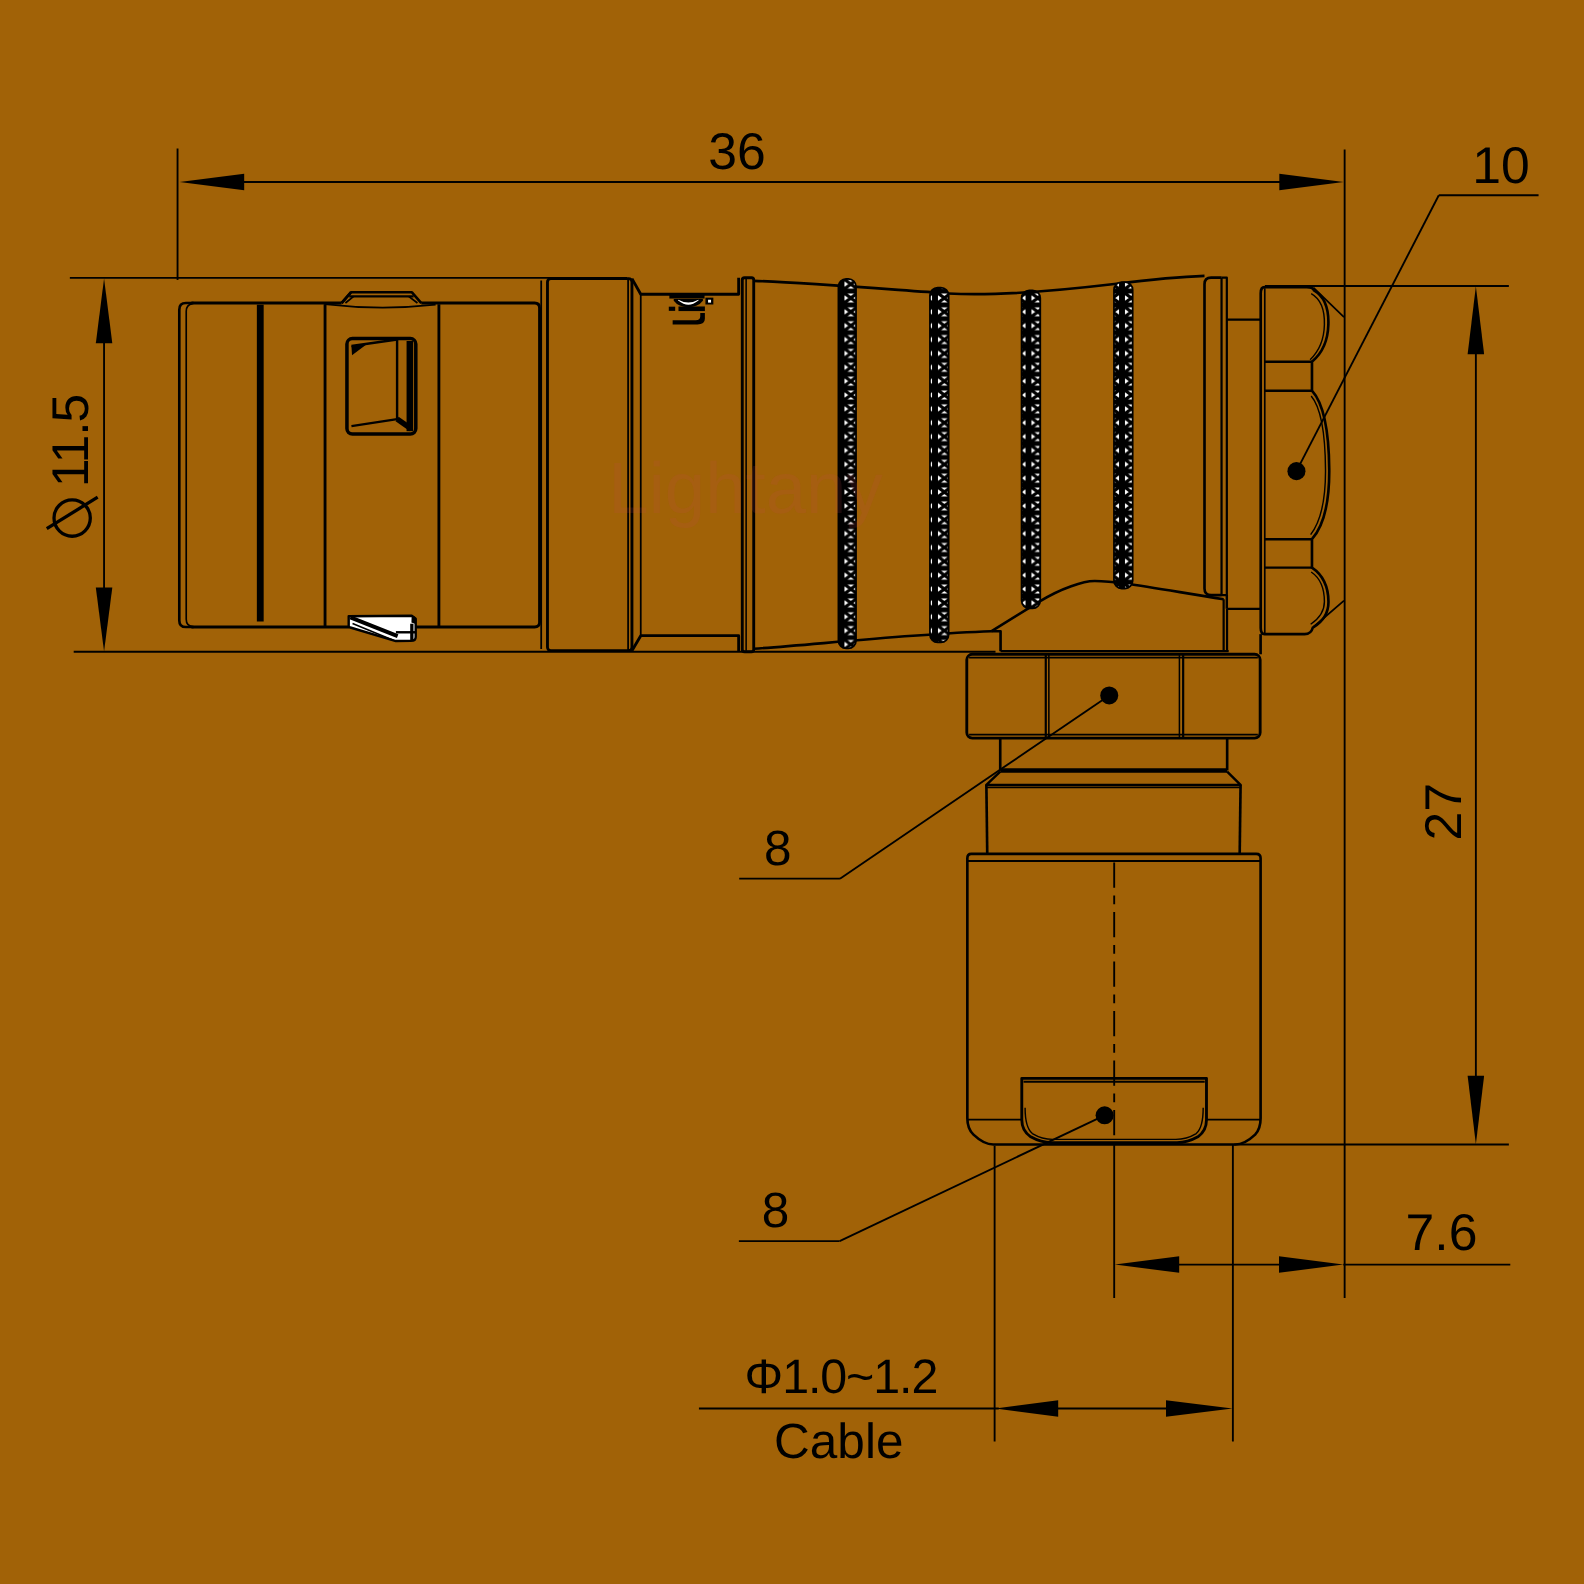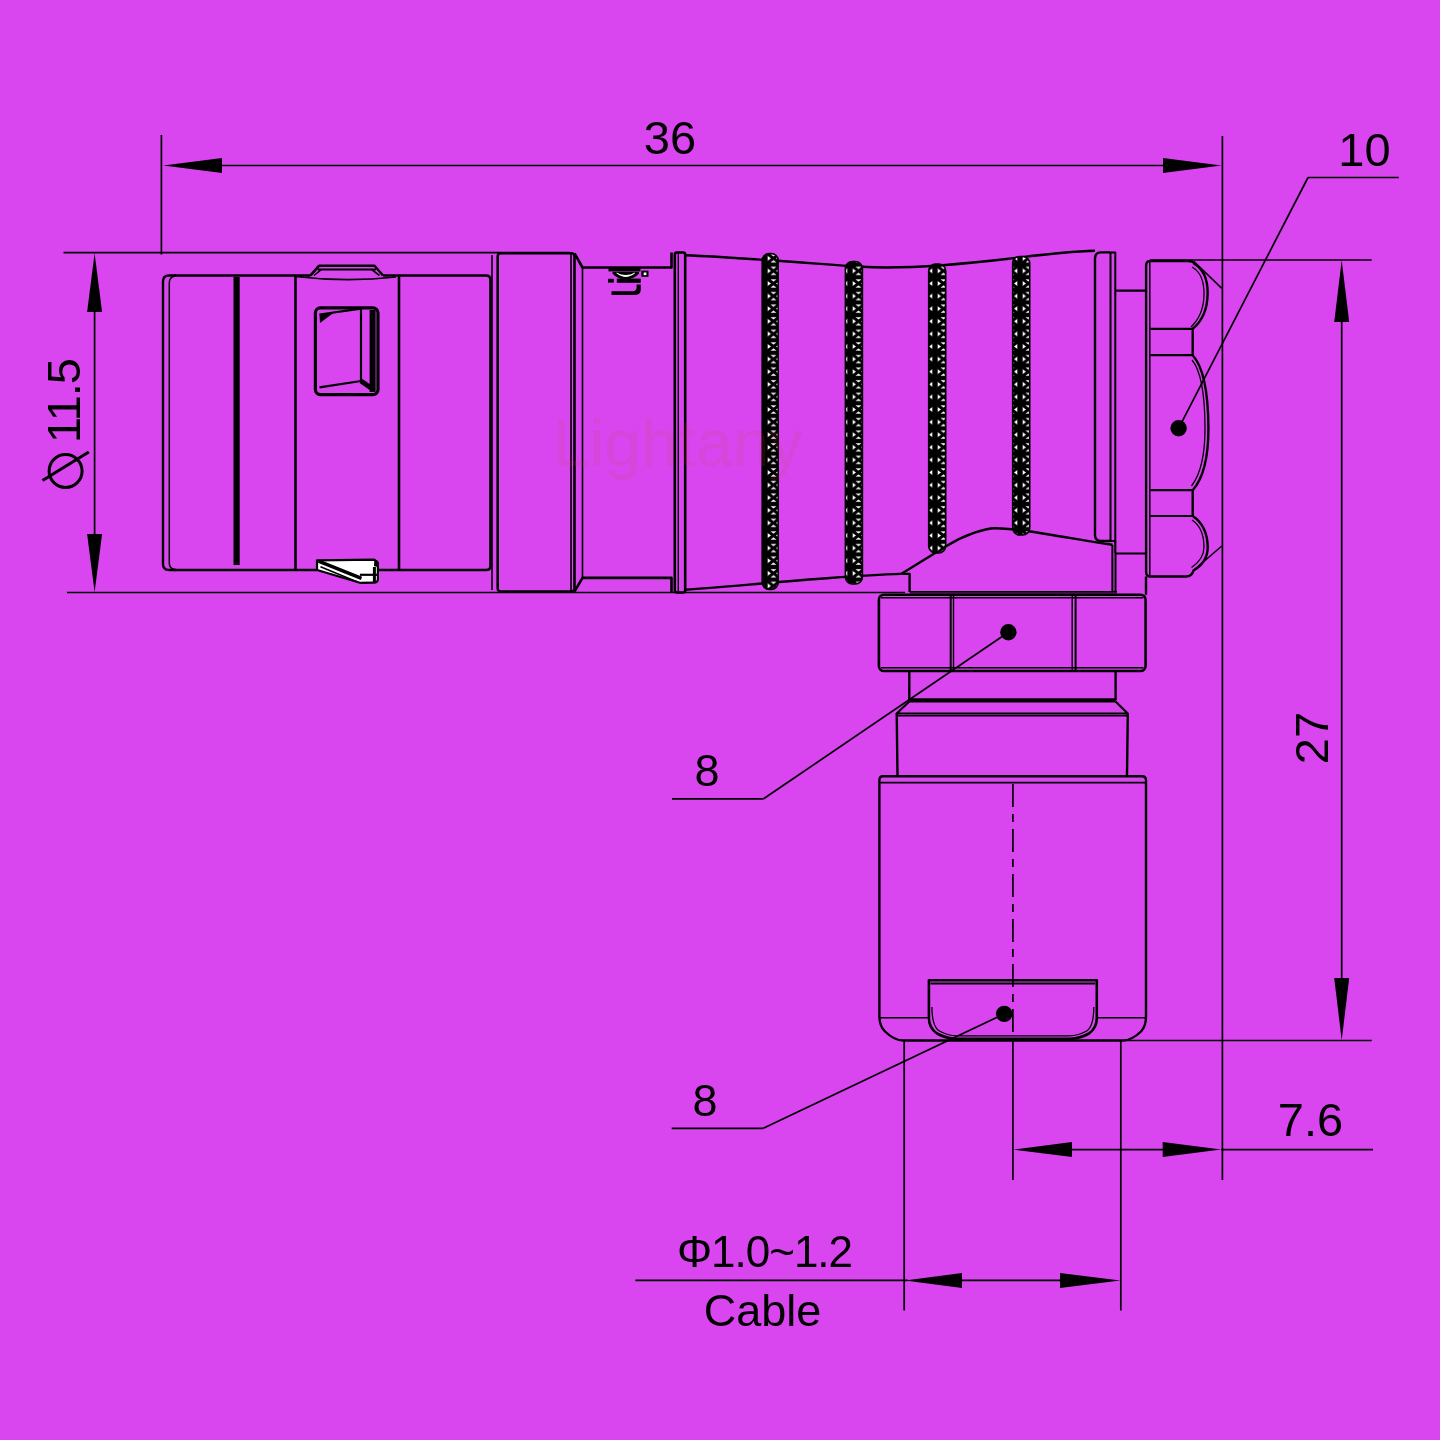--- a/index.html
+++ b/index.html
@@ -1,16 +1,16 @@
 <!DOCTYPE html>
 <html><head>
 <meta charset="utf-8">
 <style>
   html,body{margin:0;padding:0;background:#ffffff;}
-  .page{width:1440px;height:1440px;position:relative;overflow:hidden;background:#d946ef;}
+  .page{width:1440px;height:1440px;position:relative;overflow:hidden;background:#a16207;}
   text{font-family:"Liberation Sans",sans-serif;}
   #dimtext text{fill:#000;}
 </style>
 </head>
 <body>
 <div class="page">
 <svg width="1440" height="1440" viewBox="0 0 1440 1440">
 <defs>
   <pattern id="kn" width="17" height="12.6" patternUnits="userSpaceOnUse">
     <rect width="17" height="12.6" fill="#fff"></rect>

